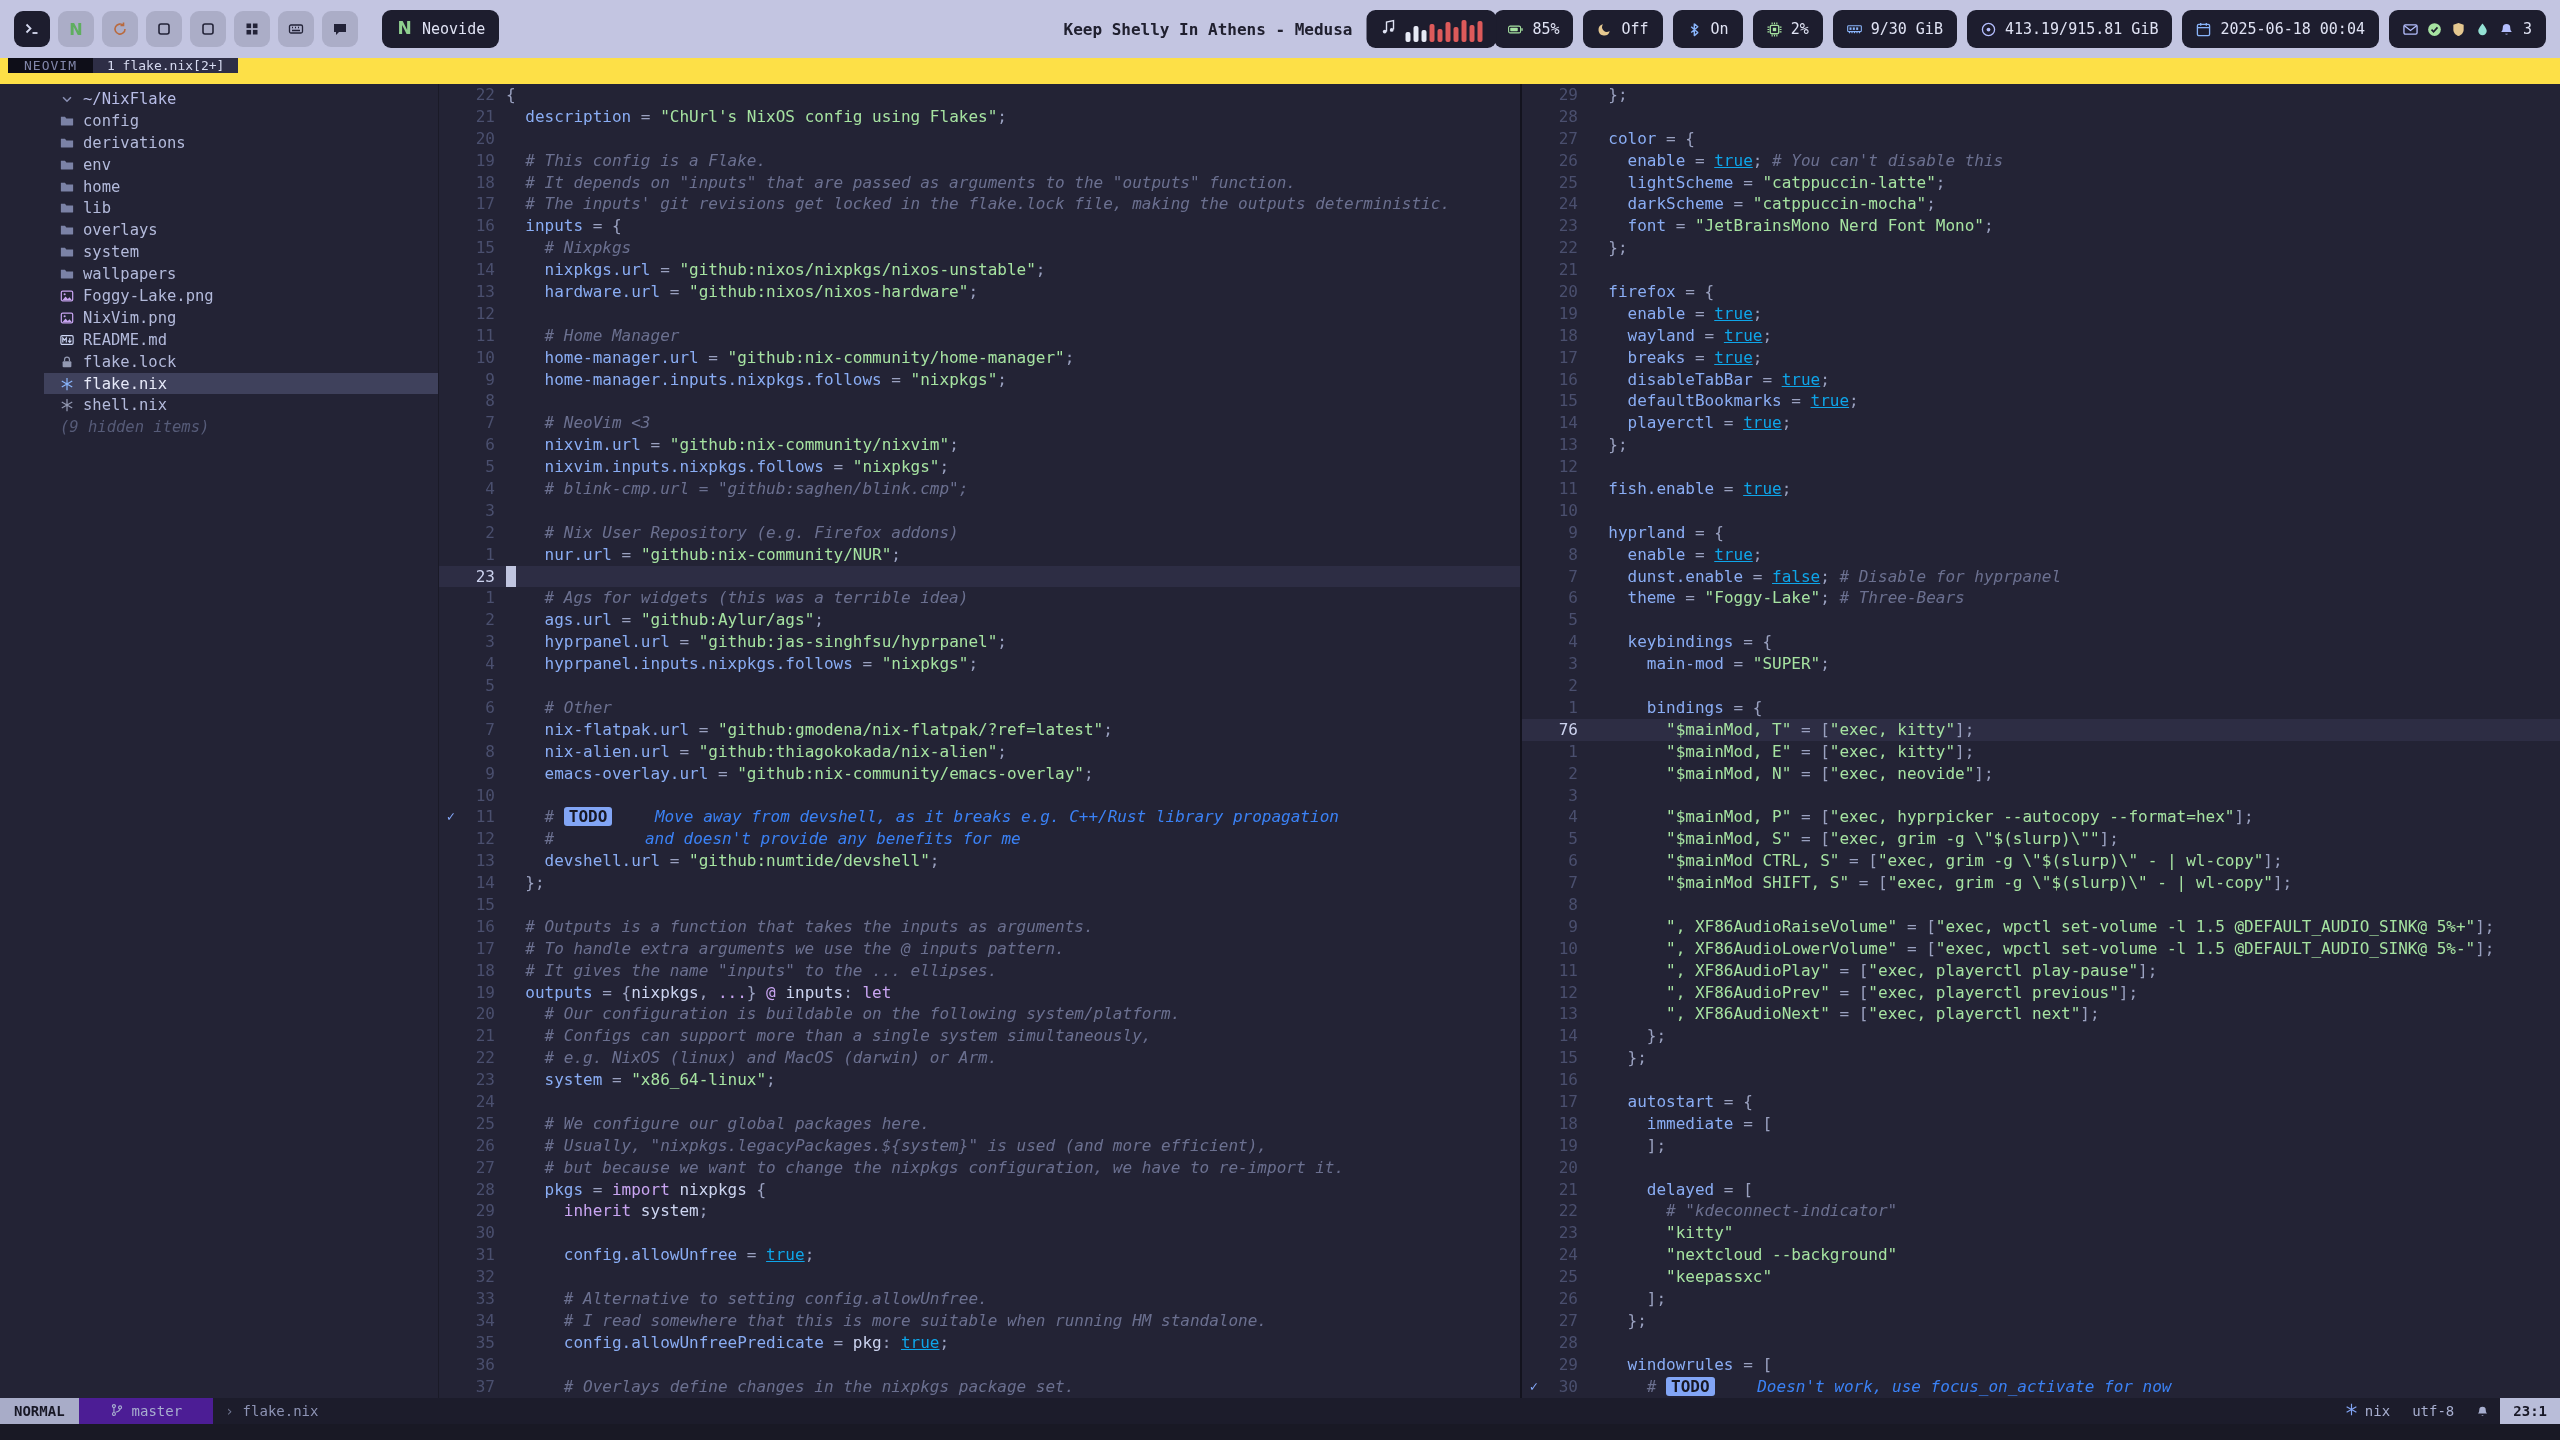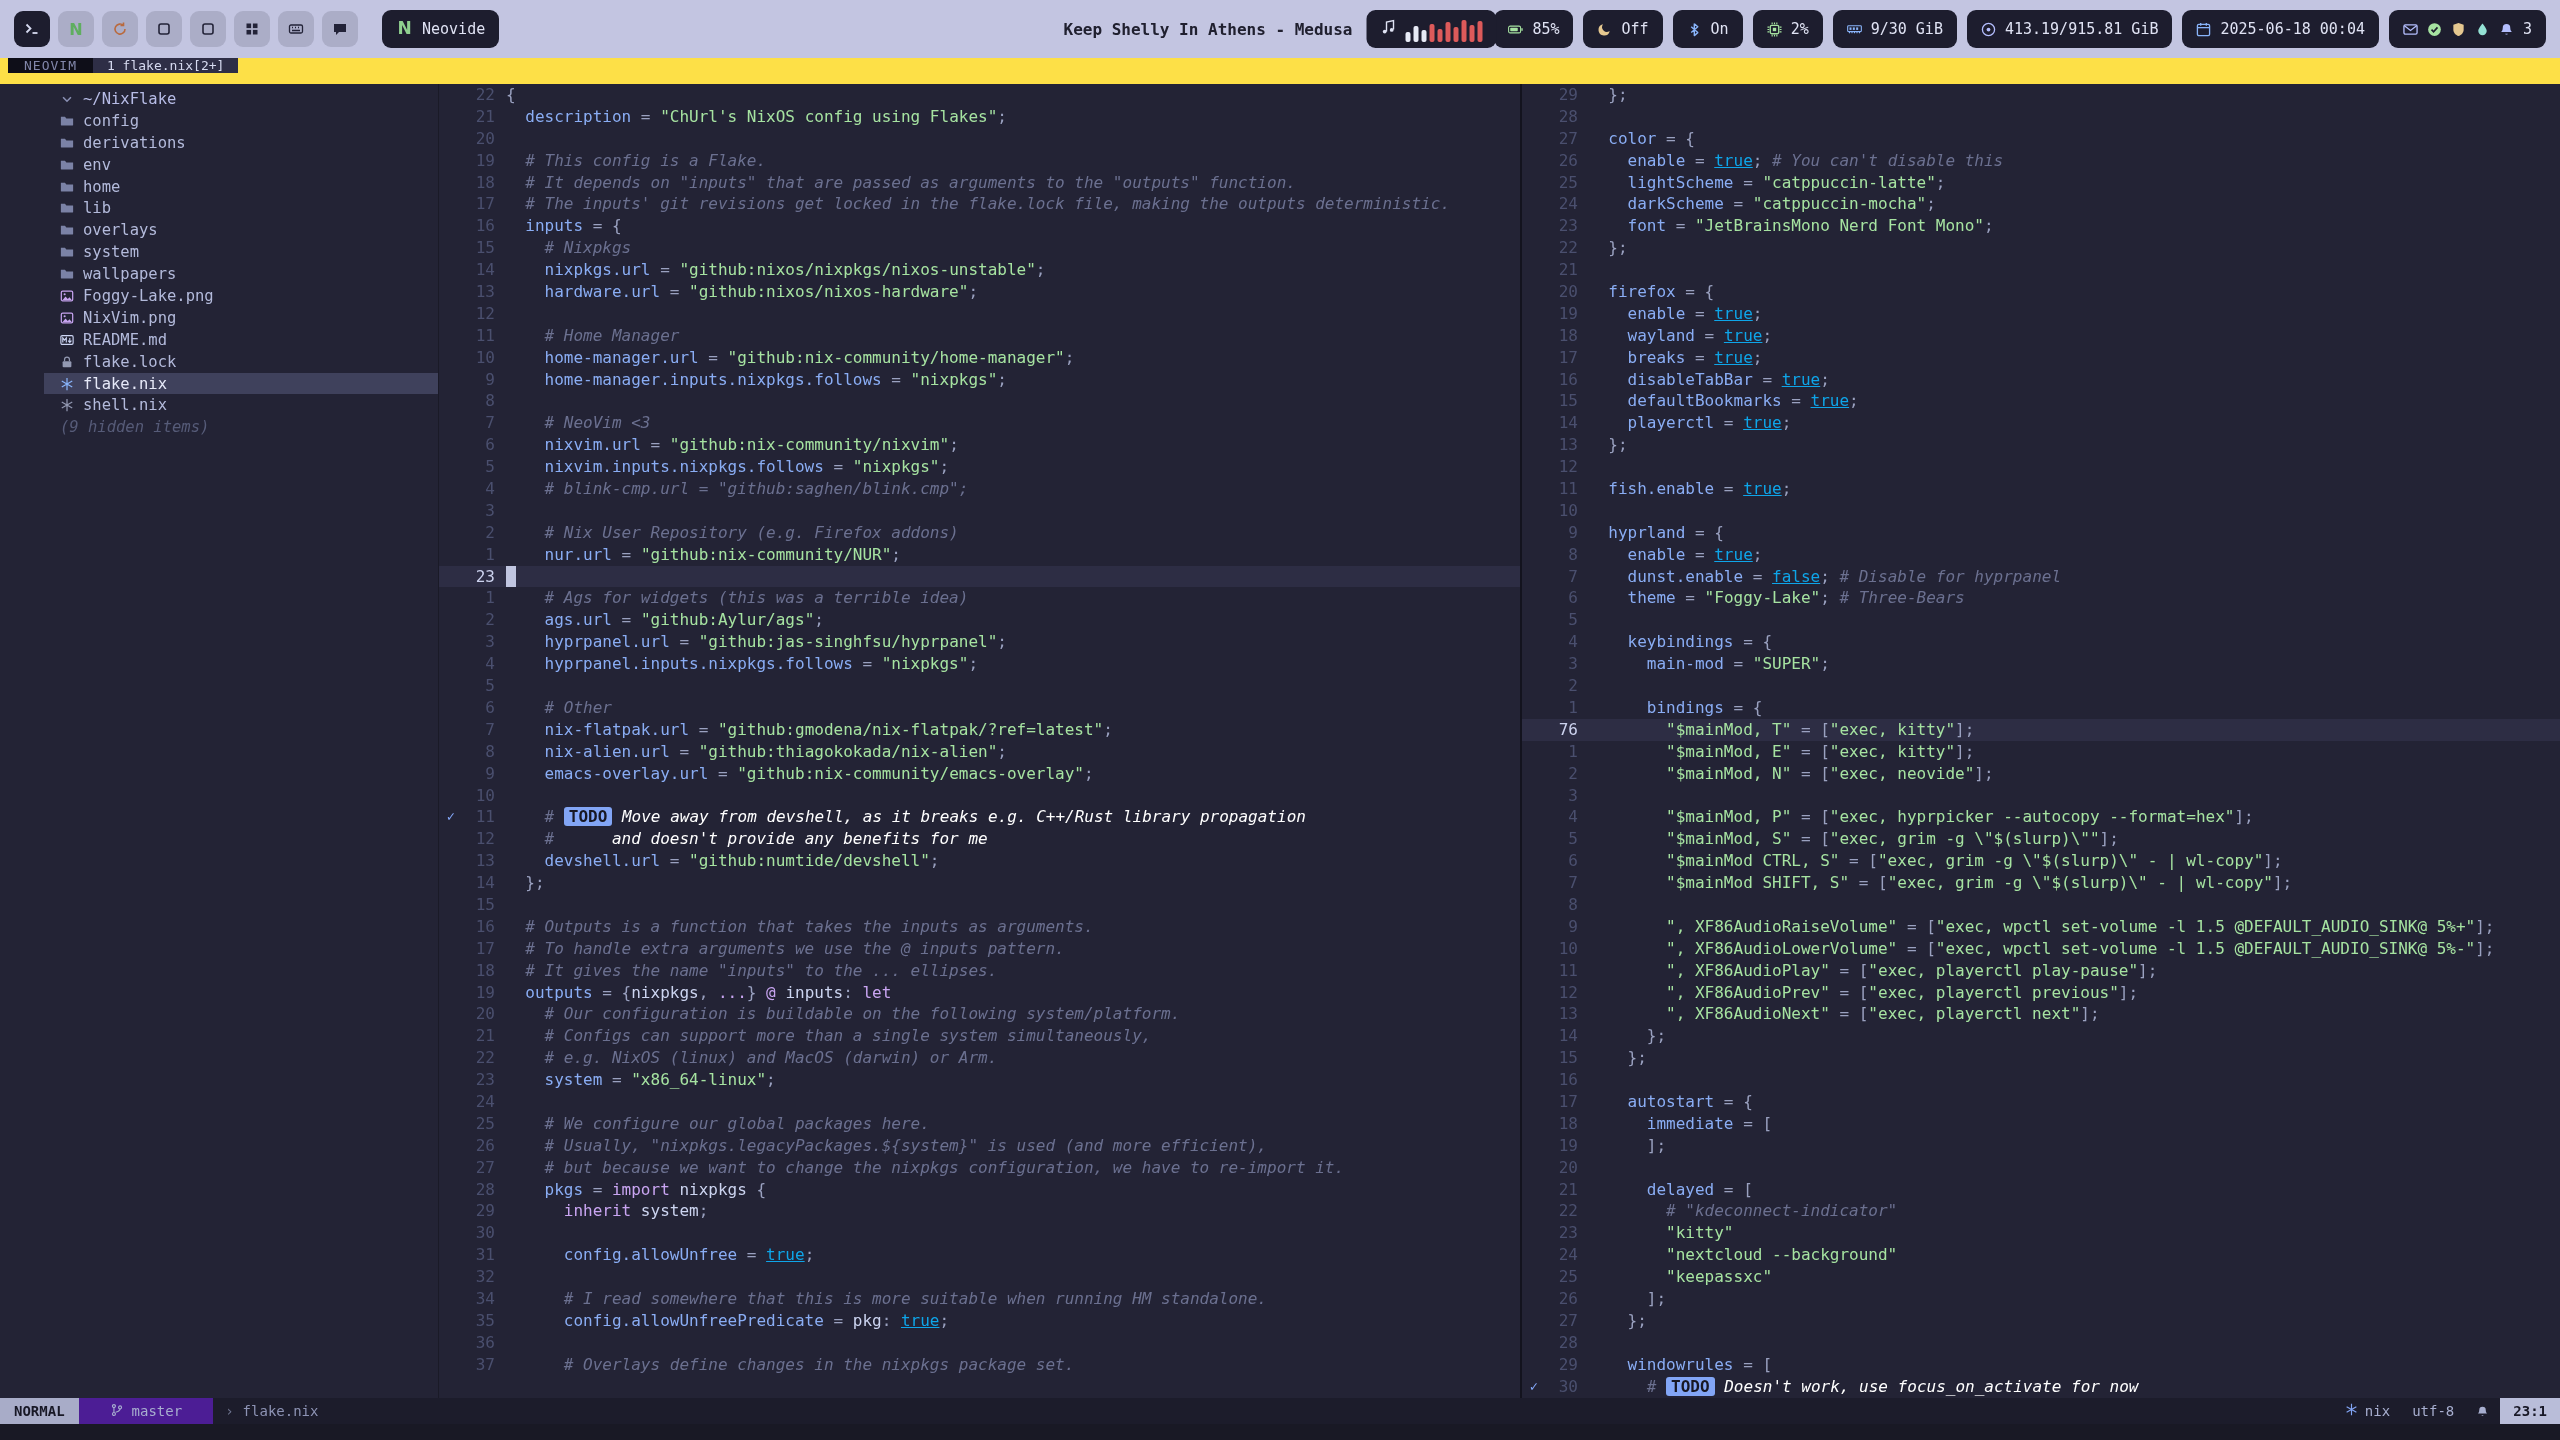--- a/index.html
+++ b/index.html
@@ -56,21 +56,21 @@
   .block-cursor { display:inline-block; width:9.6px; height:21.9px; background:#c0c5e0;
                   vertical-align:top; }
   .tk-t  { color:#ccd4f0; }
   .tk-p  { color:#9aa1c0; }
   .tk-k  { color:#8aadf4; }
   .tk-s  { color:#a6e3a1; }
   .tk-b  { color:#0ea5e9;text-decoration:underline; }
   .tk-kw { color:#c9a5f2; }
   .tk-c  { color:#6b7090; font-style:italic; }
   .tk-td { background:#82a5f5; color:#171722; font-weight:bold; border-radius:3px; padding:0 5px; }
-  .tk-tt { color:#ffffff; font-style:italic; }
+  .tk-tt { color:#3b82f6; font-style:italic;margin-left:33px; }
 
   
   #statusline { height:26px; background:#1c1c2b; display:flex; align-items:stretch; font-size:14px; }
   .sl-mode { background:#a8acc8; color:#181826; font-weight:bold; display:flex;
              align-items:center; padding:0 14px; }
   .sl-git { background:#4c1d95; color:#a7aecf; display:flex; align-items:center; gap:8px; padding:0 31px; }
   .sl-file { color:#8d93b4; display:flex; align-items:center; gap:9px; padding:0 12px; }
   .sl-chev { color:#6f7590; }
   .sl-right { margin-left:auto; display:flex; align-items:stretch; }
   .sl-seg { display:flex; align-items:center; gap:7px; padding:0 11px; color:#a7aecf; }
@@ -465,20 +465,21 @@
       <div class="code-line"><span class="sign"></span><span class="lnum">23</span><span class="code"><span class="tk-k">    system</span><span class="tk-p"> = </span><span class="tk-s">"x86_64-linux"</span><span class="tk-p">;</span></span></div>
       <div class="code-line"><span class="sign"></span><span class="lnum">24</span><span class="code"></span></div>
       <div class="code-line"><span class="sign"></span><span class="lnum">25</span><span class="code"><span class="tk-c">    # We configure our global packages here.</span></span></div>
       <div class="code-line"><span class="sign"></span><span class="lnum">26</span><span class="code"><span class="tk-c">    # Usually, "nixpkgs.legacyPackages.${system}" is used (and more efficient),</span></span></div>
       <div class="code-line"><span class="sign"></span><span class="lnum">27</span><span class="code"><span class="tk-c">    # but because we want to change the nixpkgs configuration, we have to re-import it.</span></span></div>
       <div class="code-line"><span class="sign"></span><span class="lnum">28</span><span class="code"><span class="tk-k">    pkgs</span><span class="tk-p"> = </span><span class="tk-kw">import</span><span class="tk-t"> nixpkgs </span><span class="tk-p">{</span></span></div>
       <div class="code-line"><span class="sign"></span><span class="lnum">29</span><span class="code"><span class="tk-kw">      inherit</span><span class="tk-t"> system</span><span class="tk-p">;</span></span></div>
       <div class="code-line"><span class="sign"></span><span class="lnum">30</span><span class="code"></span></div>
       <div class="code-line"><span class="sign"></span><span class="lnum">31</span><span class="code"><span class="tk-k">      config.allowUnfree</span><span class="tk-p"> = </span><span class="tk-b">true</span><span class="tk-p">;</span></span></div>
       <div class="code-line"><span class="sign"></span><span class="lnum">32</span><span class="code"></span></div>
+      <div class="code-line"><span class="sign"></span><span class="lnum">33</span><span class="code"><span class="tk-c">      # Alternative to setting config.allowUnfree.</span></span></div>
       <div class="code-line"><span class="sign"></span><span class="lnum">34</span><span class="code"><span class="tk-c">      # I read somewhere that this is more suitable when running HM standalone.</span></span></div>
       <div class="code-line"><span class="sign"></span><span class="lnum">35</span><span class="code"><span class="tk-k">      config.allowUnfreePredicate</span><span class="tk-p"> = </span><span class="tk-t">pkg</span><span class="tk-p">: </span><span class="tk-b">true</span><span class="tk-p">;</span></span></div>
       <div class="code-line"><span class="sign"></span><span class="lnum">36</span><span class="code"></span></div>
       <div class="code-line"><span class="sign"></span><span class="lnum">37</span><span class="code"><span class="tk-c">      # Overlays define changes in the nixpkgs package set.</span></span></div>
     </div>
   <div id="pane-right" class="pane">
       <div class="code-line"><span class="sign"></span><span class="lnum">29</span><span class="code"><span class="tk-p">  };</span></span></div>
       <div class="code-line"><span class="sign"></span><span class="lnum">28</span><span class="code"></span></div>
       <div class="code-line"><span class="sign"></span><span class="lnum">27</span><span class="code"><span class="tk-k">  color</span><span class="tk-p"> = {</span></span></div>
       <div class="code-line"><span class="sign"></span><span class="lnum">26</span><span class="code"><span class="tk-k">    enable</span><span class="tk-p"> = </span><span class="tk-b">true</span><span class="tk-p">; </span><span class="tk-c"># You can't disable this</span></span></div>

